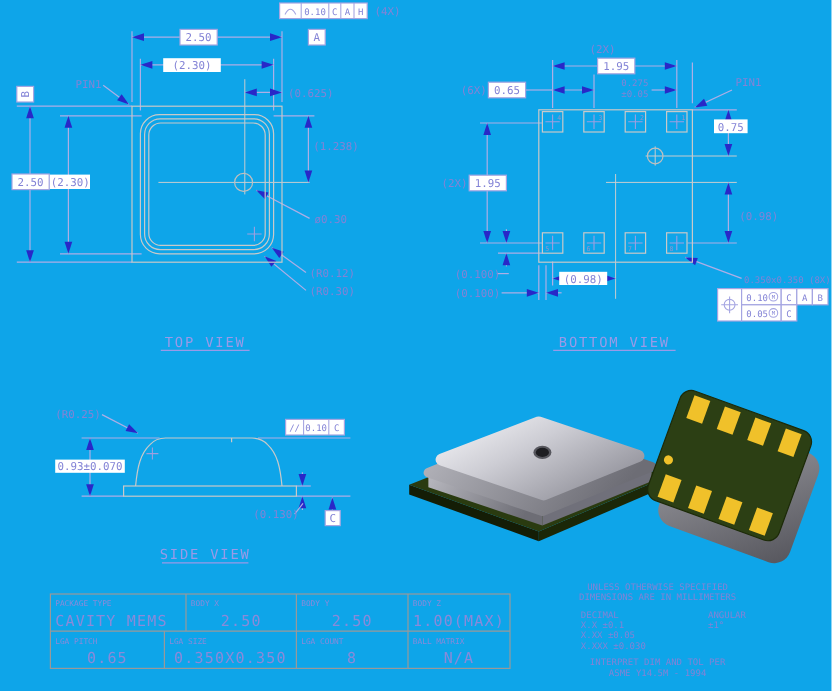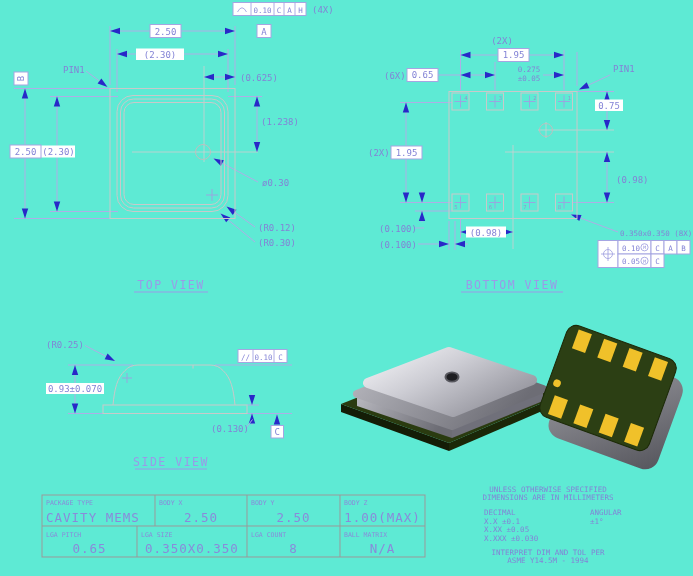--- a/index.html
+++ b/index.html
@@ -1,16 +1,16 @@
 <!DOCTYPE html>
 <html><head>
 <meta charset="utf-8">
 <style>
   html,body{margin:0;padding:0;background:#ffffff;}
-  #stage{position:relative;width:693px;height:576px;background:#5eead4;overflow:hidden;}
+  #stage{position:relative;width:693px;height:576px;background:#0ea5e9;overflow:hidden;}
   svg{display:block;}
   svg text{font-family:"DejaVu Sans Mono","Liberation Mono",monospace;}
   .dt{font-size:9px;fill:#8383d6;}
   .dts{font-size:7.5px;fill:#8383d6;}
   .mt{font-size:4.5px;fill:#8383d6;}
   .pn{font-size:5.5px;fill:#9595cc;}
   .ttl{font-size:11.5px;fill:#9a9ae8;letter-spacing:1.5px;}
   .tul{stroke:#9a9ae8;stroke-width:1;}
   .xl{stroke:#aeaee6;stroke-width:1;fill:none;}
   .cl{stroke:#cfcfcf;stroke-width:0.8;fill:none;}

